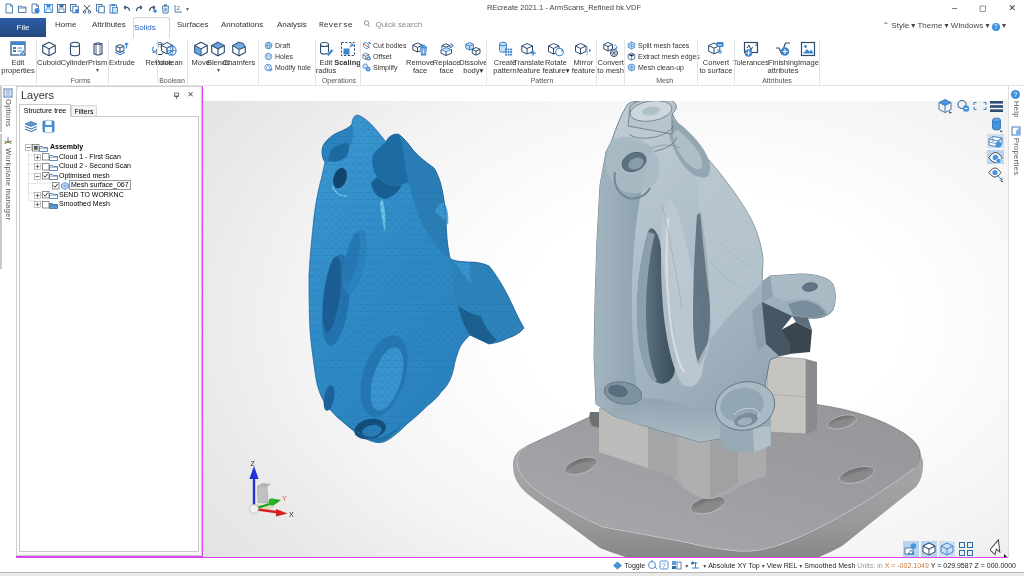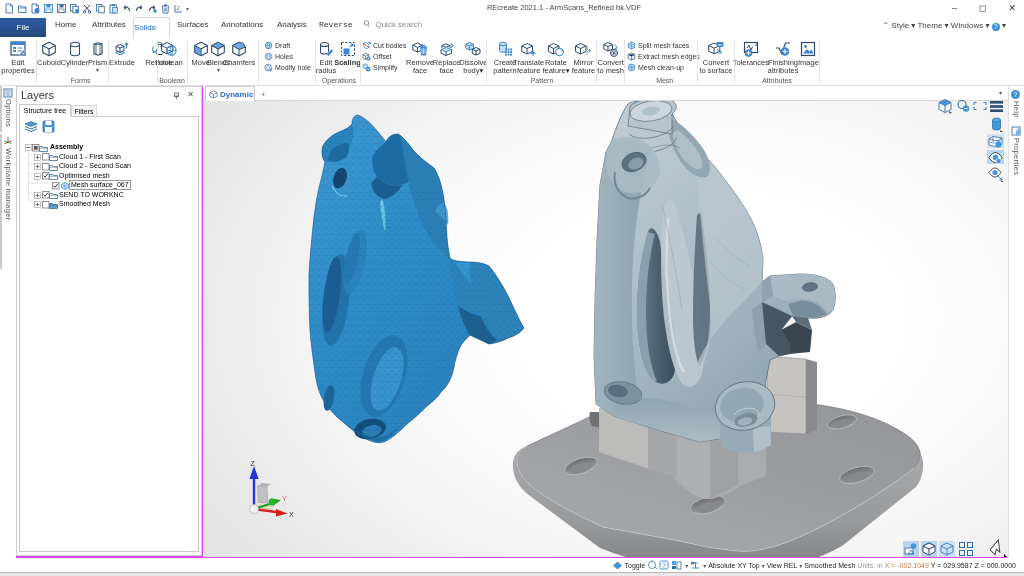--- a/index.html
+++ b/index.html
@@ -583,27 +583,20 @@
           <div style="position:absolute;left:29px;top:0.5px;line-height:0;"><svg width="9" height="8" viewBox="0 0 9 8">
               <path d="M0.5,2.5 L0.5,7.5 L8.5,7.5 L8.5,3.5 L4.5,3.5 L3.7,2.5 Z" fill="#5b9bd5" stroke="#3b6ea5" stroke-width="0.8"></path>
               <path d="M0.5,4.2 L8.5,4.2" stroke="#3b6ea5" stroke-width="0.6"></path>
             </svg></div>
           <div style="position:absolute;left:39px;top:0px;font-size:7px;white-space:nowrap;line-height:8px;">Smoothed Mesh</div>
         </div>
 </div>
 </div>
 
 <div id="vpwrap">
-  <div id="vtabs">
-    <div id="dyntab"><svg width="9" height="9" viewBox="0 0 10 10">
-            <path d="M5 1 L9 3 L9 7 L5 9 L1 7 L1 3 Z M1 3 L5 5 L9 3 M5 5 L5 9" fill="none" stroke="#44689a" stroke-width="0.8"></path>
-          </svg>Dynamic</div>
-    <div class="abs" style="left:58px;top:4px;font-size:8px;color:#666;">+</div>
-    <div class="abs" style="right:6px;top:3px;font-size:6px;color:#555;">▾</div>
-  </div>
   <div id="viewport">
         <svg width="805" height="456" viewBox="203 101 805 456" style="position:absolute;left:0;top:0;">
           <defs>
 <linearGradient id="bluebody" x1="0" y1="0" x2="0.8" y2="1">
  <stop offset="0" stop-color="#409bd4"></stop>
               <stop offset="0.45" stop-color="#2f8cc7"></stop>
               <stop offset="1" stop-color="#2a80ba"></stop>
 </linearGradient>
 <linearGradient id="platetop" x1="1" y1="0" x2="0.2" y2="1">
  <stop offset="0" stop-color="#949597"></stop>

